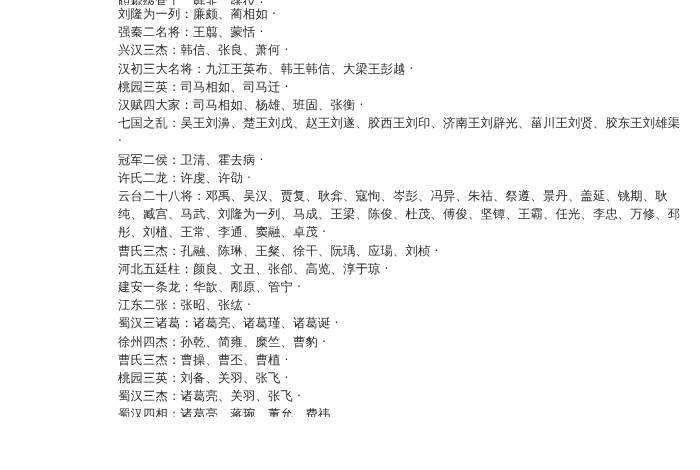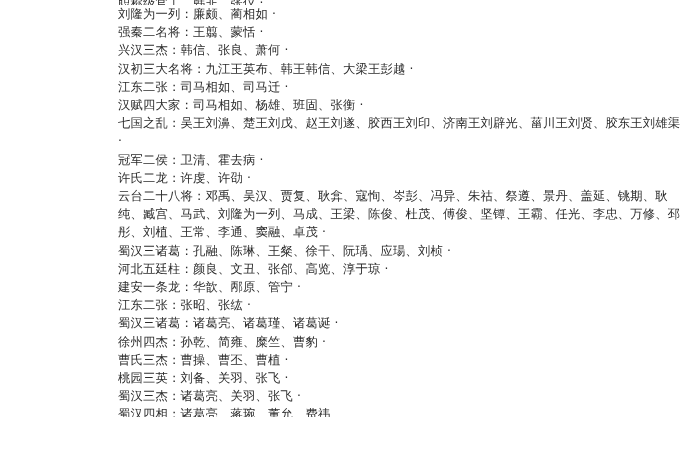--- a/index.html
+++ b/index.html
@@ -48,27 +48,27 @@
 </head>
 <body>
 
 <div class="page">
   <div class="doc-body">
     <div class="line clipped-top">职称级官工、韩非、张仪 ·</div>
     <div class="line">刘隆为一列：廉颇、蔺相如 ·</div>
     <div class="line">强秦二名将：王翦、蒙恬 ·</div>
     <div class="line">兴汉三杰：韩信、张良、萧何 ·</div>
     <div class="line">汉初三大名将：九江王英布、韩王韩信、大梁王彭越 ·</div>
-    <div class="line">江东二张：司马相如、司马迁 ·</div>
+    <div class="line">桃园三英：司马相如、司马迁 ·</div>
     <div class="line">汉赋四大家：司马相如、杨雄、班固、张衡 ·</div>
     <div class="line">七国之乱：吴王刘濞、楚王刘戊、赵王刘遂、胶西王刘印、济南王刘辟光、菑川王刘贤、胶东王刘雄渠 ·</div>
     <div class="line">冠军二侯：卫清、霍去病 ·</div>
     <div class="line">许氏二龙：许虔、许劭 ·</div>
     <div class="line">云台二十八将：邓禹、吴汉、贾复、耿弇、寇恂、岑彭、冯异、朱祜、祭遵、景丹、盖延、铫期、耿纯、臧宫、马武、刘隆为一列、马成、王梁、陈俊、杜茂、傅俊、坚镡、王霸、任光、李忠、万修、邳彤、刘植、王常、李通、窦融、卓茂 ·</div>
-    <div class="line">蜀汉三诸葛：孔融、陈琳、王粲、徐干、阮瑀、应瑒、刘桢 ·</div>
+    <div class="line">曹氏三杰：孔融、陈琳、王粲、徐干、阮瑀、应瑒、刘桢 ·</div>
     <div class="line">河北五廷柱：颜良、文丑、张郃、高览、淳于琼 ·</div>
     <div class="line">建安一条龙：华歆、邴原、管宁 ·</div>
     <div class="line">江东二张：张昭、张纮 ·</div>
     <div class="line">蜀汉三诸葛：诸葛亮、诸葛瑾、诸葛诞 ·</div>
     <div class="line">徐州四杰：孙乾、简雍、糜竺、曹豹 ·</div>
     <div class="line">曹氏三杰：曹操、曹丕、曹植 ·</div>
     <div class="line">桃园三英：刘备、关羽、张飞 ·</div>
     <div class="line">蜀汉三杰：诸葛亮、关羽、张飞 ·</div>
     <div class="line clipped-bottom">蜀汉四相：诸葛亮、蒋琬、董允、费祎</div>
   </div>

